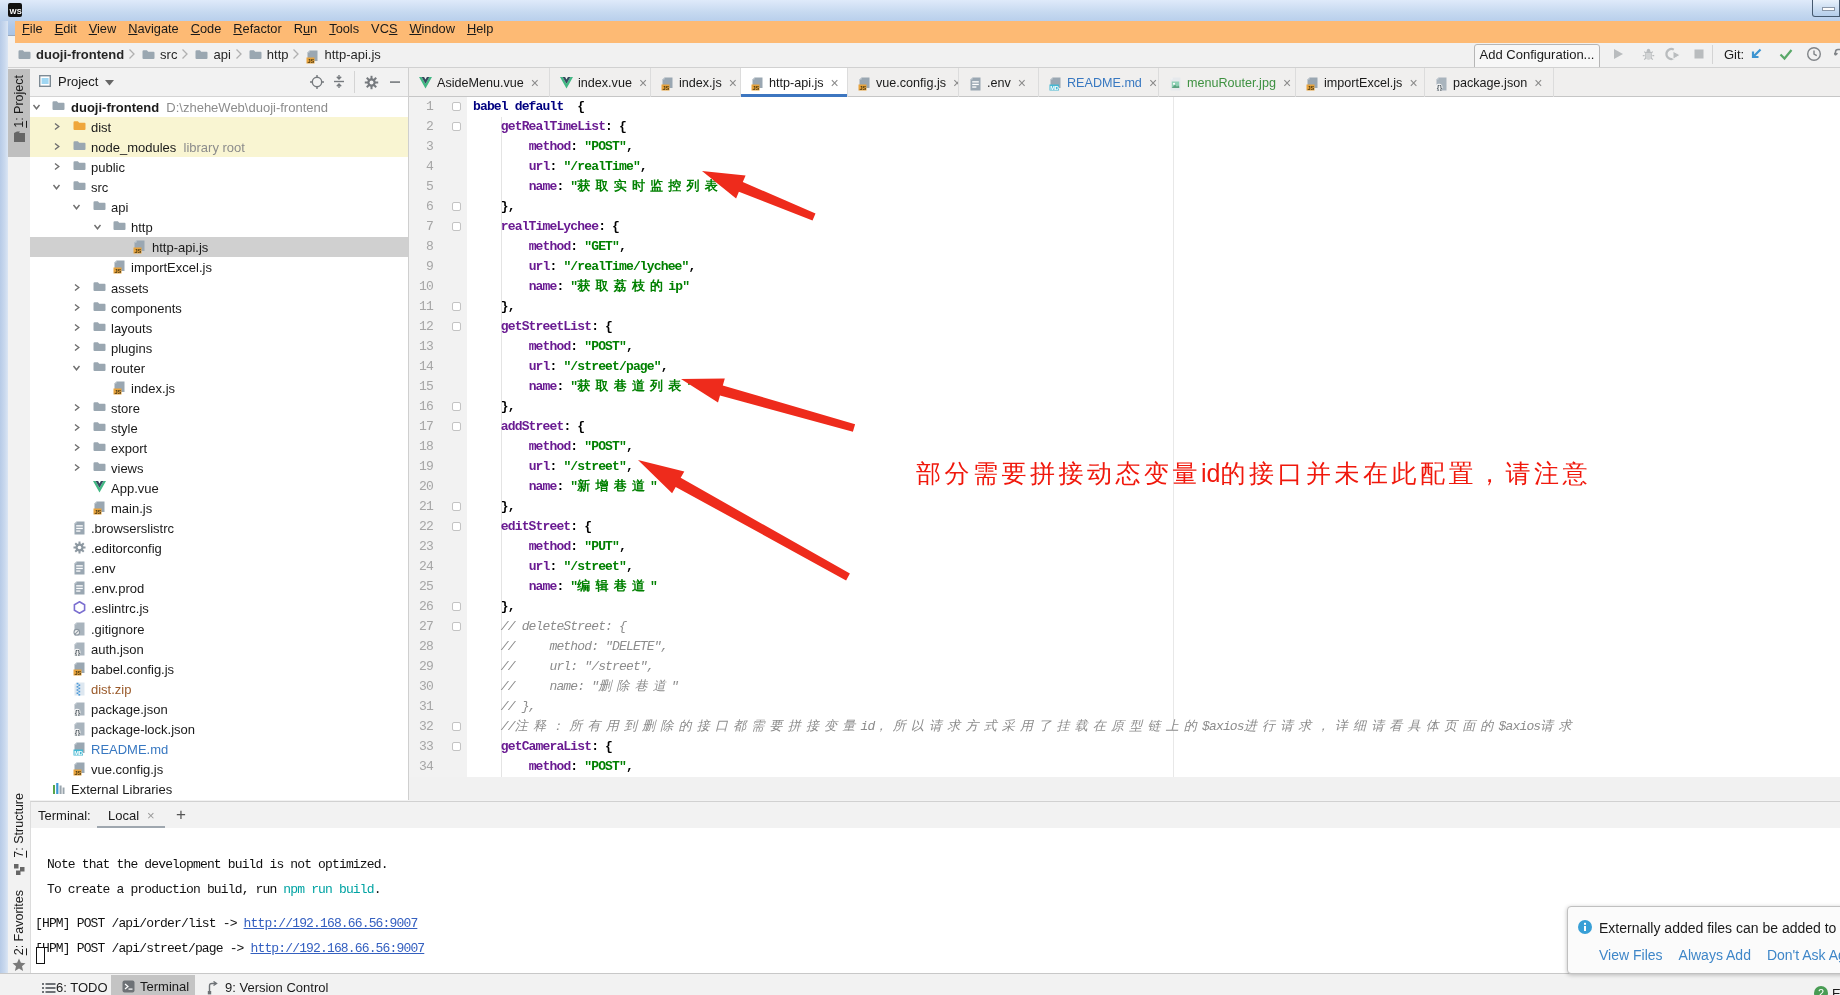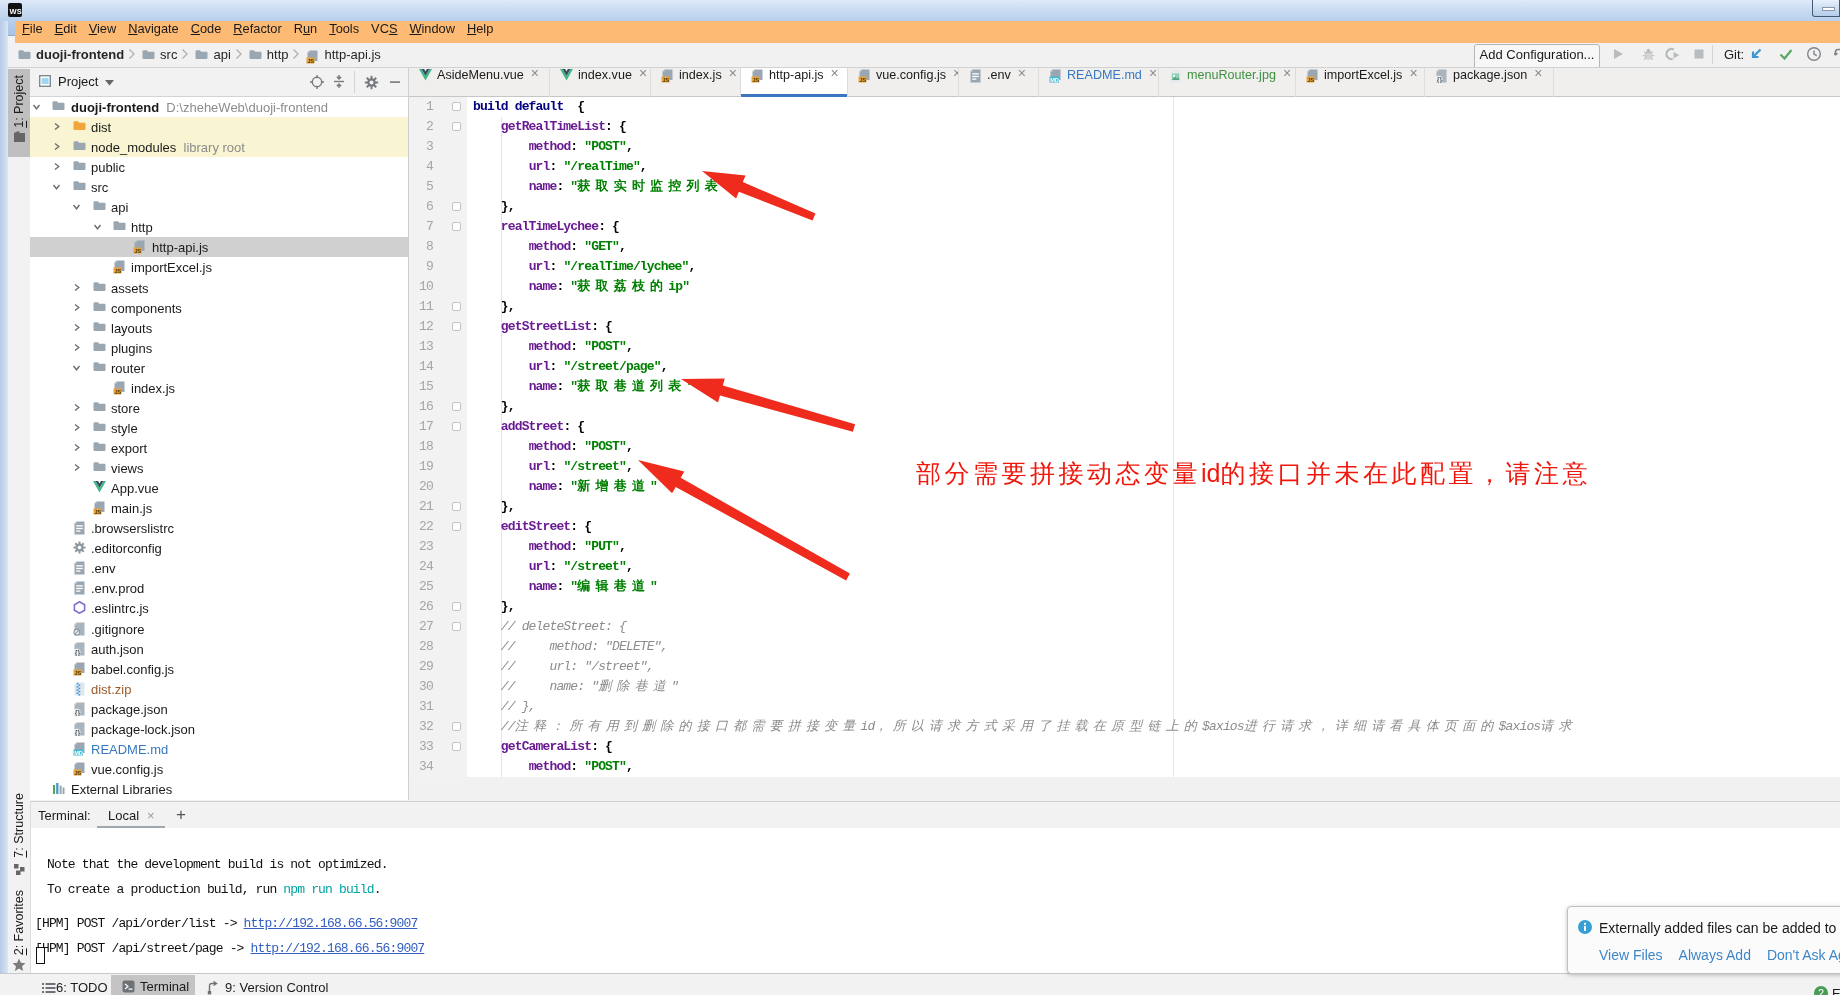--- a/index.html
+++ b/index.html
@@ -35,21 +35,21 @@
 
 #tree{position:absolute;left:30px;top:97px;width:378px;height:703px;background:#fff;overflow:hidden}
 .trow{position:absolute;left:0;width:378px;height:20px;font-size:13px;color:#1a1a1a}
 .trow .grey{color:#8c8c8c}
 .ticon{position:absolute;top:3px}
 .tlabel{position:absolute;top:2.5px;white-space:nowrap}
 .chev svg{display:block}
 #vsplit{position:absolute;left:408px;top:68px;width:1px;height:732px;background:#cfcfcf}
 
 #tabbar{position:absolute;left:409px;top:68px;width:1431px;height:29px;background:#f0efee;border-bottom:1px solid #c6c6c6;display:flex}
-.tab{position:relative;height:29px;display:flex;padding:0 0 0 10px;border-right:1px solid #dcdcdc;font-size:12.6px;color:#1a1a1a;flex:none;overflow:hidden}
+.tab{position:relative;height:29px;display:flex;align-items:center;padding:0 0 0 10px;border-right:1px solid #dcdcdc;font-size:12.6px;color:#1a1a1a;flex:none;overflow:hidden}
 .tab .tabic{margin-right:5px;position:relative;top:1px}
 .tab .x{margin-left:7px;color:#8a8a8a;font-size:14px;line-height:10px}
 .tab.active{background:#fff;box-shadow:inset 0 -3px 0 #3d76c0}
 
 #gutter{position:absolute;left:409px;top:97px;width:58px;height:680px;background:#f2f2f2}
 #editor{position:absolute;left:467px;top:97px;width:1373px;height:680px;background:#fff}
 #edbottom{position:absolute;left:409px;top:777px;width:1431px;height:23px;background:#f1f1f1}
 #lnums{position:absolute;left:409px;top:97px;width:24px;text-align:right;font-family:"Liberation Mono",monospace;font-size:13px;letter-spacing:-0.85px;line-height:20px;color:#a6a6a6;white-space:pre}
 .fold{position:absolute;left:452px;width:9px;height:9px;border:1px solid #c3c3c3;border-radius:2px;background:#fff}
 #code{position:absolute;left:473px;top:97px;font-family:"Liberation Mono",monospace;font-size:13px;font-weight:bold;letter-spacing:-0.85px;line-height:20px;color:#000;white-space:pre}
@@ -690,21 +690,21 @@
 <div class="fold" style="top:302px"></div>
 <div class="fold" style="top:322px"></div>
 <div class="fold" style="top:402px"></div>
 <div class="fold" style="top:422px"></div>
 <div class="fold" style="top:502px"></div>
 <div class="fold" style="top:522px"></div>
 <div class="fold" style="top:602px"></div>
 <div class="fold" style="top:622px"></div>
 <div class="fold" style="top:722px"></div>
 <div class="fold" style="top:742px"></div>
-<div id="code"><span class="kw">build</span> <span class="kw">default</span>  {
+<div id="code"><span class="kw">babel</span> <span class="kw">default</span>  {
     <span class="k">getRealTimeList</span>: {
         <span class="k">method</span>: <span class="s">"POST"</span>,
         <span class="k">url</span>: <span class="s">"/realTime"</span>,
         <span class="k">name</span>: <span class="s">"<span class="cj">获取实时监控列表</span>"</span>
     },
     <span class="k">realTimeLychee</span>: {
         <span class="k">method</span>: <span class="s">"GET"</span>,
         <span class="k">url</span>: <span class="s">"/realTime/lychee"</span>,
         <span class="k">name</span>: <span class="s">"<span class="cj">获取荔枝的</span>ip"</span>
     },

